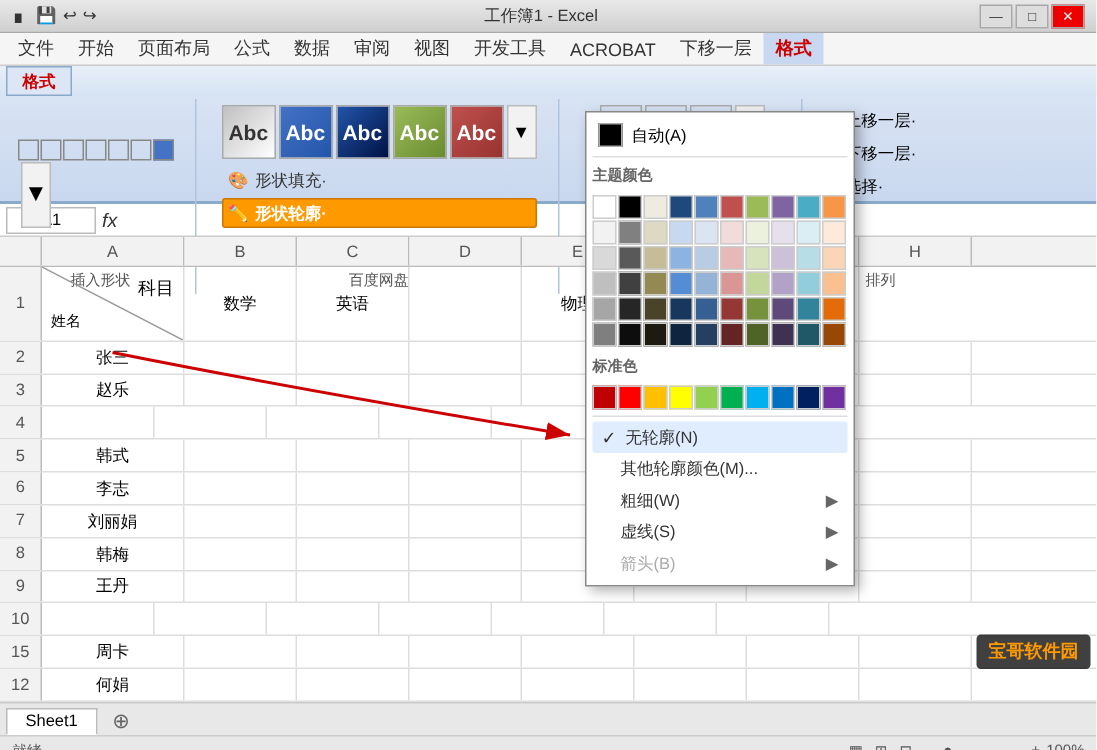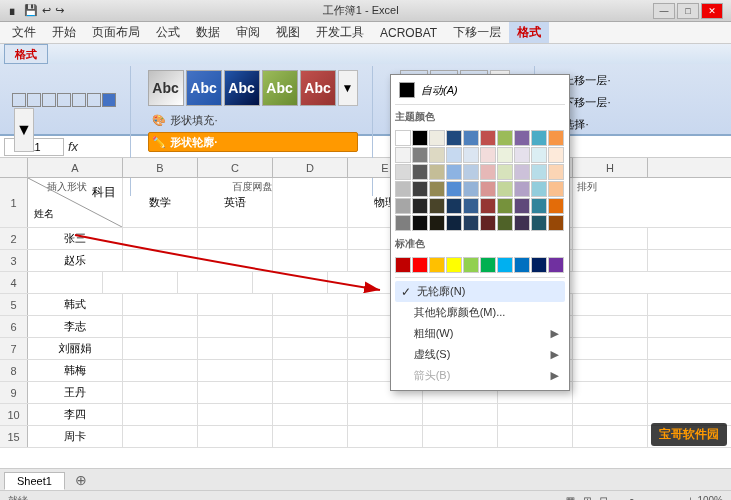--- a/index.html
+++ b/index.html
@@ -421,21 +421,21 @@
         <div class="ribbon-btn-small">下移一层·</div>
         <div class="ribbon-btn-small">选择·</div>
       </div>
       <div class="ribbon-group-label">排列</div>
     </div>
 
   </div>
 
   <div class="dropdown-popup">
 
-    <div style="display:flex; align-items:center; gap:6px; padding:3px 4px; cursor:pointer;font-style:italic;">
+    <div style="display:flex; align-items:center; gap:6px; padding:3px 4px; cursor:pointer;">
       <span style="width:16px;height:16px;background:#000;border:1px solid #aaa;display:inline-block;"></span>
       <span style="font-size:11px;">自动(A)</span>
     </div>
     <div class="dropdown-divider"></div>
     <div class="dropdown-section-label">主题颜色</div>
     <div class="color-grid" id="theme-color-grid">
         <div class="color-cell" style="background: rgb(255, 255, 255);"></div>
         <div class="color-cell" style="background: rgb(0, 0, 0);"></div>
         <div class="color-cell" style="background: rgb(238, 236, 225);"></div>
         <div class="color-cell" style="background: rgb(31, 73, 125);"></div>
@@ -657,32 +657,42 @@
     <div class="sheet-cell" style="width:75px;"></div>
     <div class="sheet-cell" style="width:75px;"></div>
     <div class="sheet-cell" style="width:75px;"></div>
     <div class="sheet-cell" style="width:75px;"></div>
     <div class="sheet-cell" style="width:75px;"></div>
     <div class="sheet-cell" style="width:75px;"></div>
     <div class="sheet-cell" style="width:75px;"></div>
   </div>
   <div class="sheet-row">
     <div class="row-number-col">10</div>
-    <div class="sheet-cell" style="width:95px;">李四</div>
     <div class="sheet-cell" style="width:75px;"></div>
     <div class="sheet-cell" style="width:75px;"></div>
     <div class="sheet-cell" style="width:75px;"></div>
     <div class="sheet-cell" style="width:75px;"></div>
     <div class="sheet-cell" style="width:75px;"></div>
     <div class="sheet-cell" style="width:75px;"></div>
     <div class="sheet-cell" style="width:75px;"></div>
   </div>
   <div class="sheet-row">
     <div class="row-number-col">15</div>
     <div class="sheet-cell" style="width:95px;">周卡</div>
+    <div class="sheet-cell" style="width:75px;"></div>
+    <div class="sheet-cell" style="width:75px;"></div>
+    <div class="sheet-cell" style="width:75px;"></div>
+    <div class="sheet-cell" style="width:75px;"></div>
+    <div class="sheet-cell" style="width:75px;"></div>
+    <div class="sheet-cell" style="width:75px;"></div>
+    <div class="sheet-cell" style="width:75px;"></div>
+  </div>
+  <div class="sheet-row">
+    <div class="row-number-col">12</div>
+    <div class="sheet-cell" style="width:95px;">何娟</div>
     <div class="sheet-cell" style="width:75px;"></div>
     <div class="sheet-cell" style="width:75px;"></div>
     <div class="sheet-cell" style="width:75px;"></div>
     <div class="sheet-cell" style="width:75px;"></div>
     <div class="sheet-cell" style="width:75px;"></div>
     <div class="sheet-cell" style="width:75px;"></div>
     <div class="sheet-cell" style="width:75px;"></div>
   </div>
 
   <svg style="position:absolute; top:22px; left:0; width:580px; height:160px; pointer-events:none; z-index:49;" xmlns="http://www.w3.org/2000/svg">

